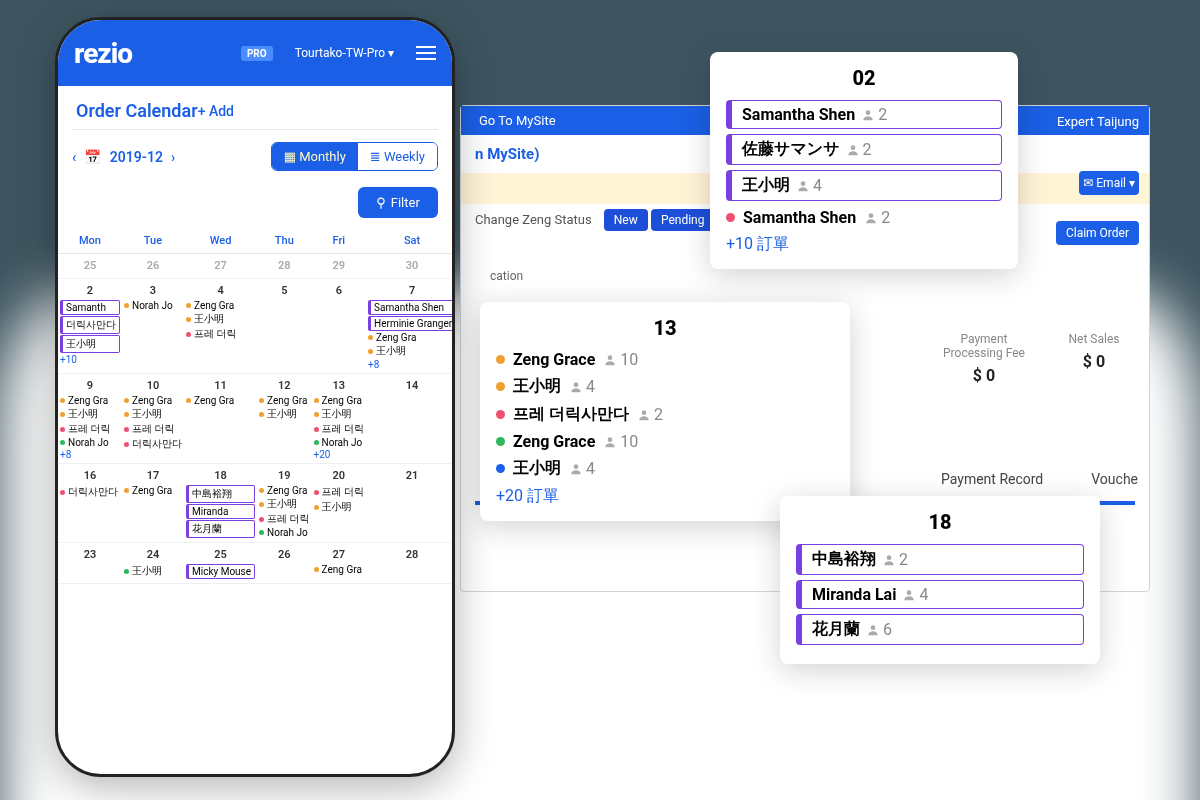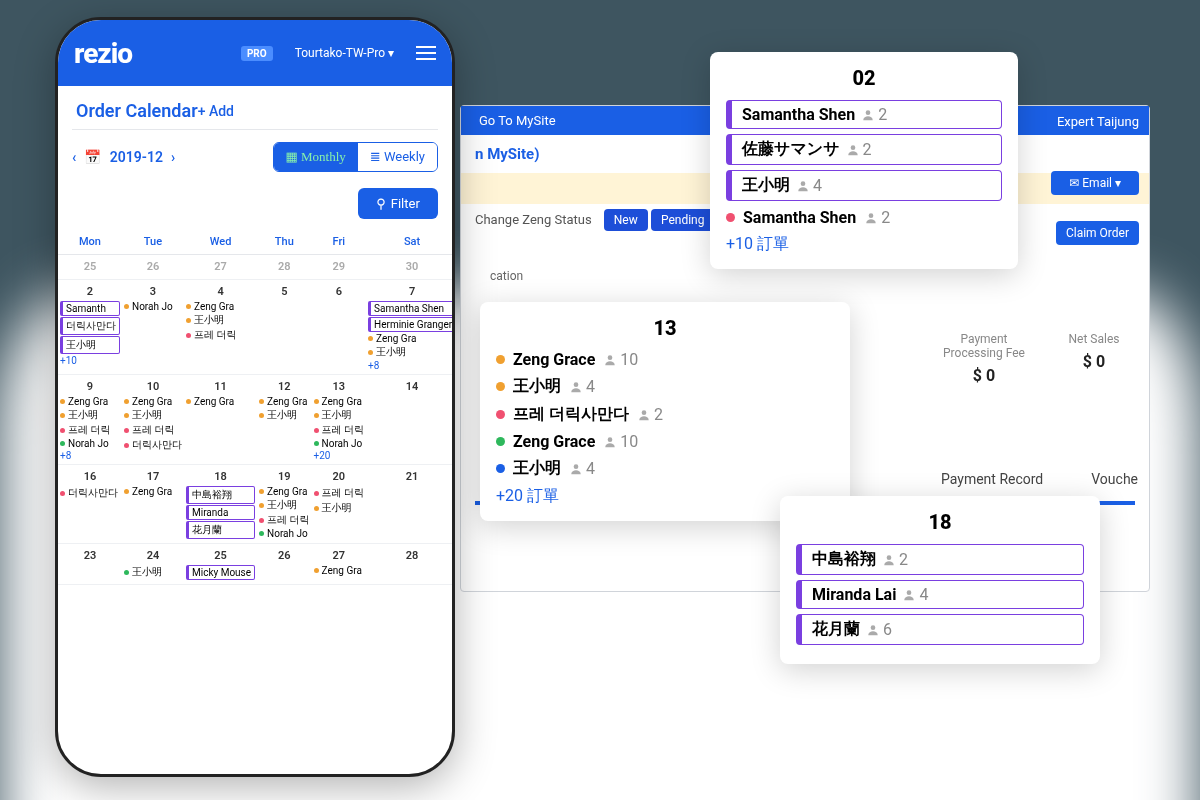--- a/index.html
+++ b/index.html
@@ -11,21 +11,21 @@
   
   .order-win { position: absolute; top: 105px; left: 460px; width: 690px; background: #fff; border: 1px solid #d0d4da; border-radius: 4px; font-size: 13px; }
   .order-win .titlebar { background: #1a5fe5; color: #fff; padding: 7px 12px; display:flex; align-items:center; }
   .order-win .titlebar .mysite { margin-left: 6px; }
   .order-win .section-title { color: #1a5fe5; font-weight: 700; padding: 10px 14px; font-size: 15px; }
   .order-win .onhold { text-align:center; background:#fff4d6; color:#e7a43a; padding:8px; font-weight:600; }
   .order-win .btnrow { padding: 8px 14px; display:flex; align-items:center; gap:6px; }
   .order-win .btnrow .lbl { color:#555; margin-right:6px; }
   .pill { background:#1d4ed8; color:#fff; border-radius:4px; padding:4px 10px; font-size:12px; }
   .expert { position:absolute; top:8px; right:10px; color:#fff; }
-  .emailbtn { position:absolute; top:65px; right:10px; background:#1a5fe5; color:#fff; border-radius:4px; padding:5px 18px; font-size:12px; }
+  .emailbtn { position:absolute; top:65px; right:10px; background:#1a5fe5; color:#fff; border-radius:4px; padding:5px 4px; font-size:12px; }
   .claimbtn { position:absolute; top:115px; right:10px; background:#1a5fe5; color:#fff; border-radius:4px; padding:5px 10px; font-size:12px; }
   .money { position:absolute; top:220px; right:0; display:flex; }
   .money .box { width:110px; text-align:center; color:#888; font-size:12px; padding:6px; }
   .money .amt { color:#222; font-weight:700; font-size:16px; margin-top:6px; }
   .tabs { position:absolute; top:365px; left:480px; display:flex; gap:48px; color:#444; font-size:14px; }
   .order-body-line { padding:4px 29px; color:#666; font-size:12px; }
   .order-win .divider { position:absolute; top:395px; left:14px; width:660px; height:4px; background:#1a5fe5; }
 
   
   .phone { position: absolute; top: 17px; left: 55px; width: 400px; height: 760px; background:#fff; border:3px solid #222; border-radius: 46px; box-shadow: 0 10px 40px rgba(0,0,0,.3); overflow:hidden; }
@@ -37,21 +37,21 @@
   .burger span { height:2px; background:#fff; }
 
   .page-title { color:#1a5fe5; font-size:18px; font-weight:600; padding:14px 18px 8px; display:flex; align-items:center; }
   .addbtn { color:#1a5fe5; font-size:14px; font-weight:500; }
   .hr { height:1px; background:#e5e7eb; margin:0 14px; }
 
   .tools { display:flex; align-items:center; justify-content:space-between; padding:12px 14px; }
   .date-nav { color:#1a5fe5; font-weight:600; font-size:14px; display:flex; align-items:center; gap:8px; }
   .seg { display:flex; border:1px solid #1a5fe5; border-radius:6px; overflow:hidden; font-size:13px; }
   .seg div { padding:6px 12px; }
-  .seg .on { background:#1a5fe5; color:#86efac;font-family:Liberation Serif, serif; }
+  .seg .on { background:#1a5fe5; color:#fef9c3; }
   .seg .off { color:#1a5fe5; background:#fff; }
   .filter { margin:4px 14px 10px auto; width:80px; text-align:center; background:#1a5fe5; color:#fff; border-radius:6px; padding:8px 0; font-size:13px; display:flex; align-items:center; justify-content:center; gap:5px; }
 
   .cal { width:100%; border-collapse:collapse; font-size:11px; }
   .cal th { color:#1a5fe5; font-weight:500; padding:6px 0; border-bottom:1px solid #e5e7eb; }
   .cal td { width:14.28%; height:auto; border-bottom:1px solid #eef0f3; vertical-align:top; padding:3px 2px; }
   .cal .dnum { text-align:center; font-weight:600; margin:2px 0 3px; color:#333; }
   .cal .dnum.gray { color:#aaa; }
   .chip { border:1px solid #7a3fe0; border-left:3px solid #7a3fe0; border-radius:2px; padding:1px 3px; margin:1px 0; white-space:nowrap; overflow:hidden; text-overflow:ellipsis; font-size:10px; }
   .row-t { display:flex; align-items:center; gap:3px; font-size:10px; white-space:nowrap; overflow:hidden; margin:1px 0; }

